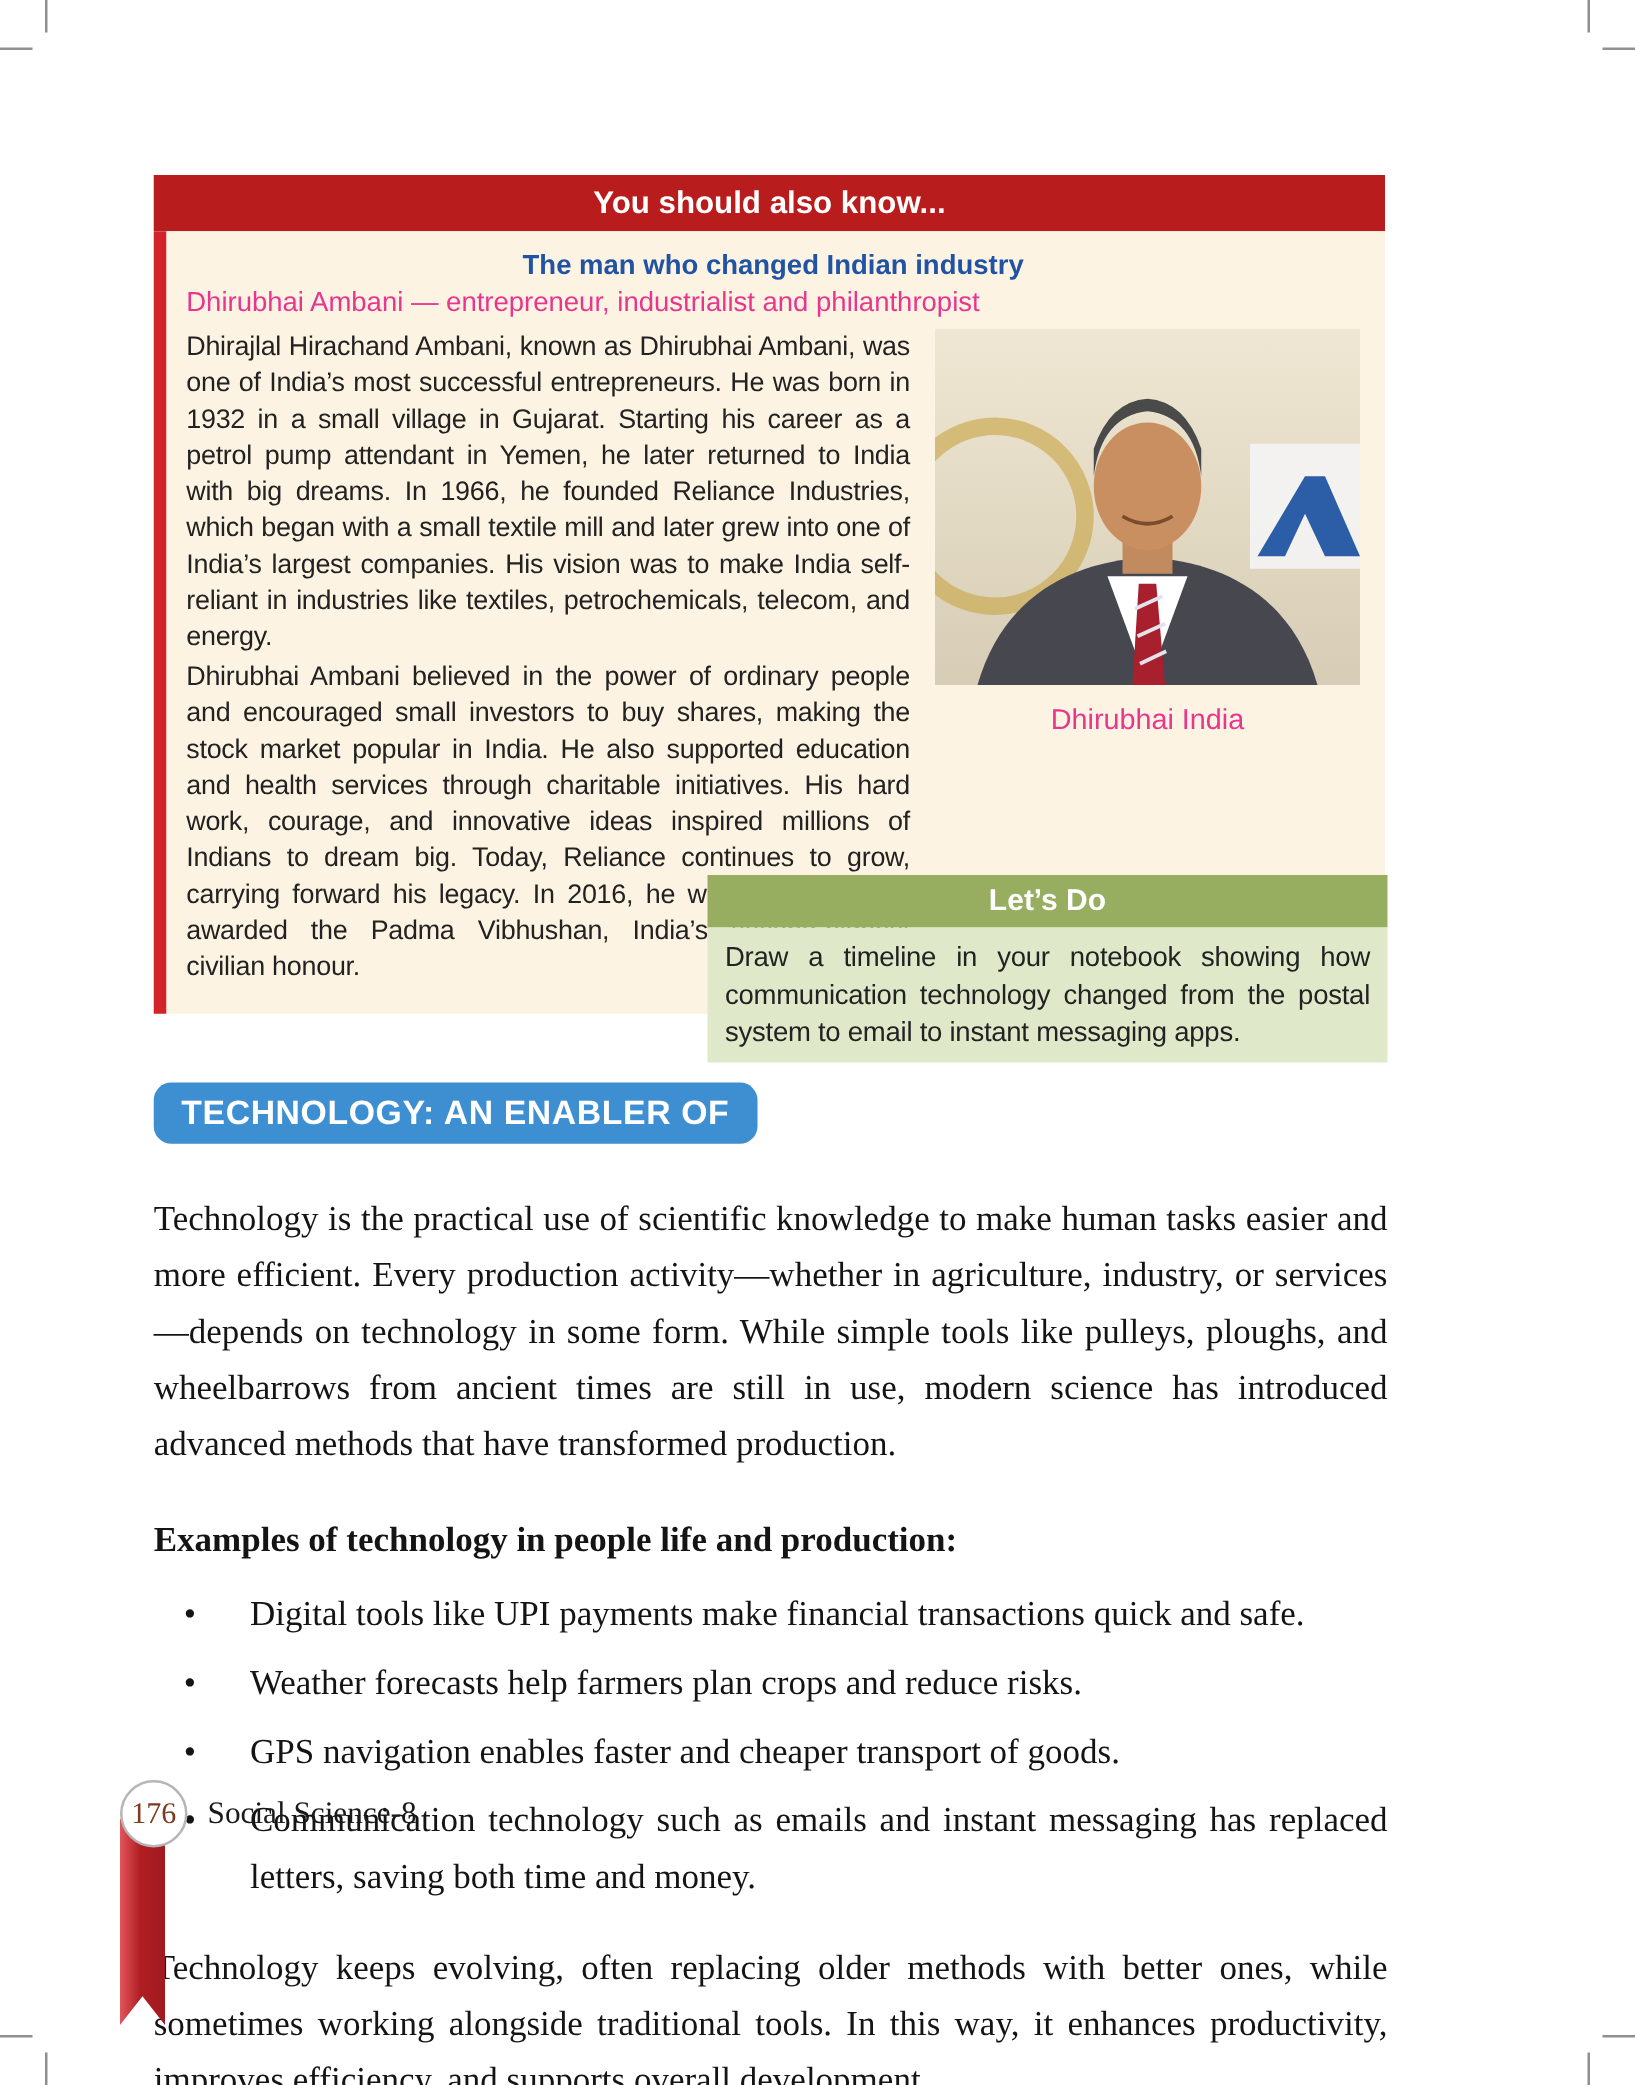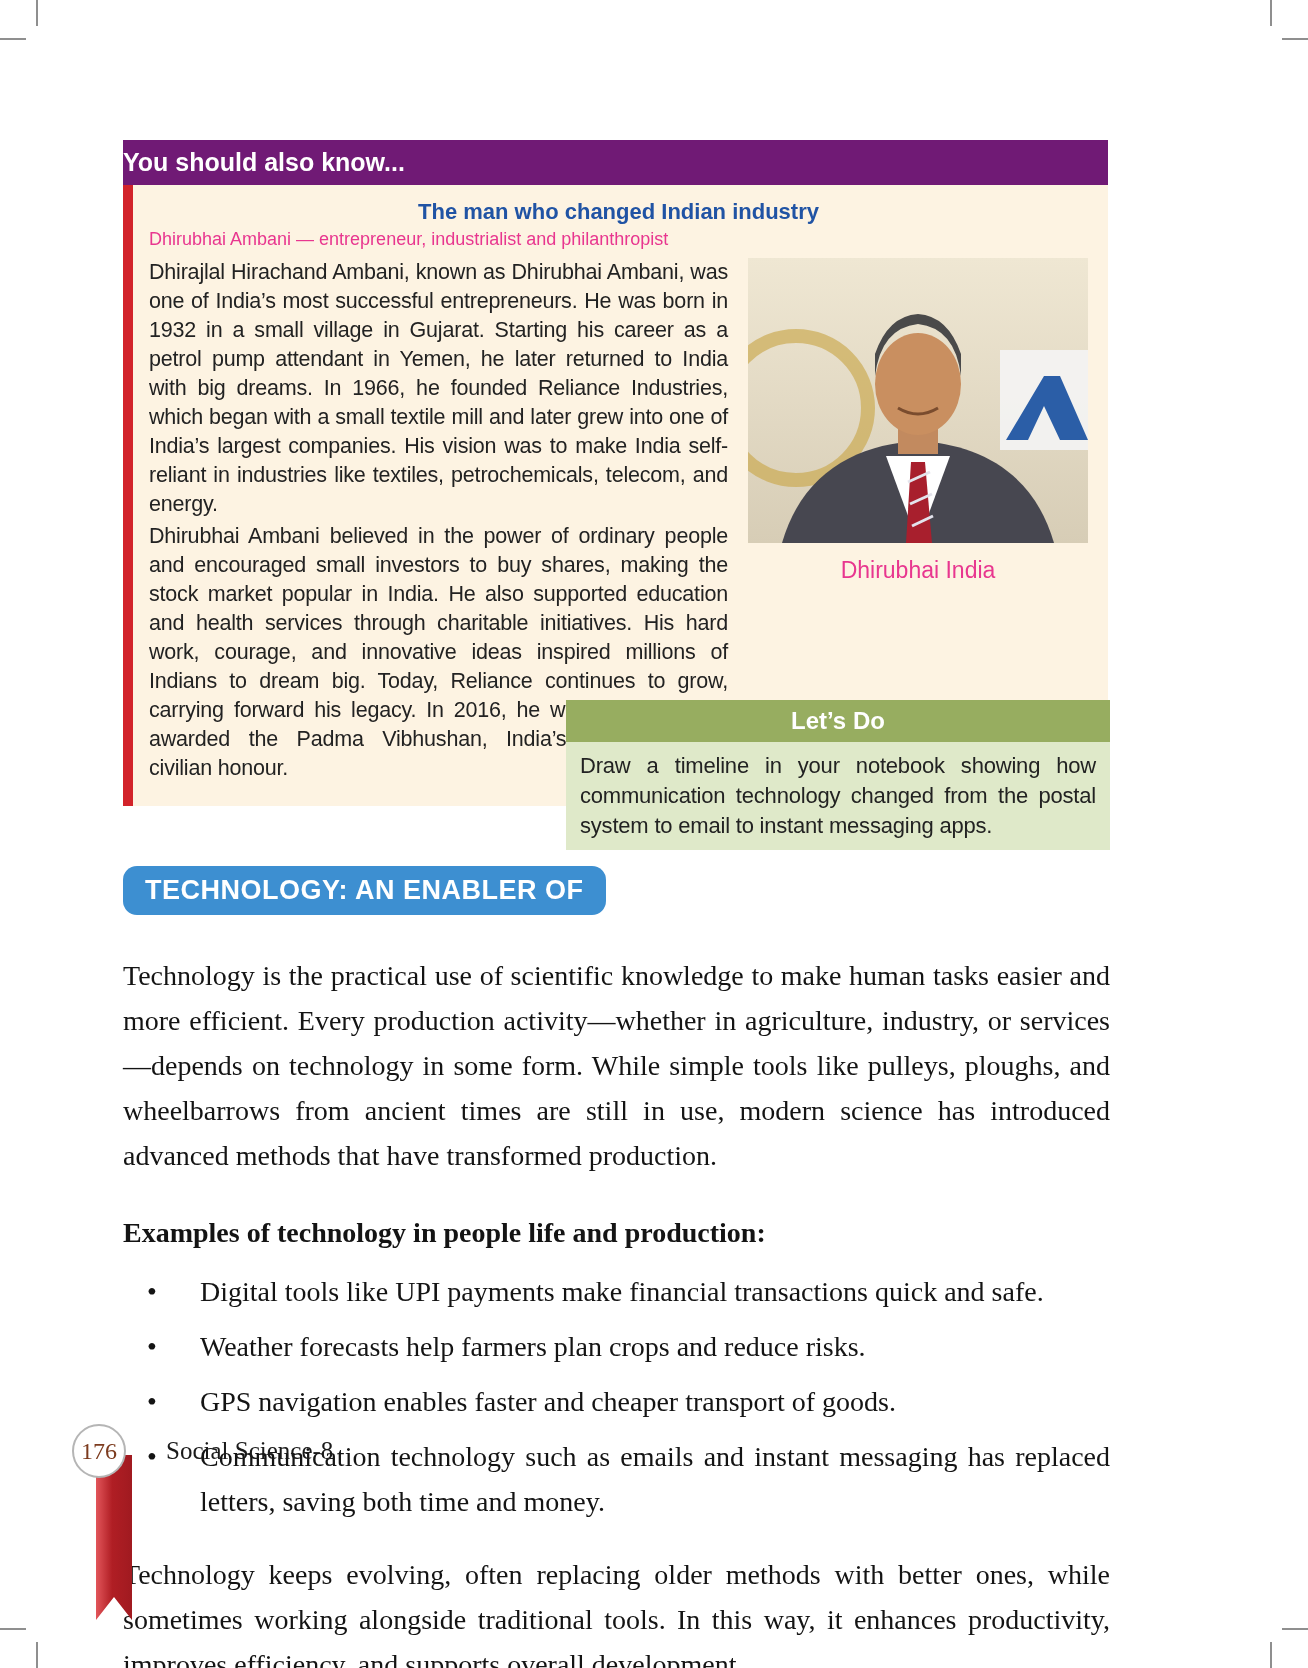--- a/index.html
+++ b/index.html
@@ -15,29 +15,29 @@
   .cm-v{width:2px;height:26px;}
   .cm-h{height:2px;width:26px;}
   .tl-v{left:36px;top:0;} .tl-h{left:0;top:38px;}
   .tr-v{left:1270px;top:0;} .tr-h{right:0;top:38px;}
   .bl-v{left:36px;bottom:0;} .bl-h{left:0;bottom:38px;}
   .br-v{left:1270px;bottom:0;} .br-h{right:0;bottom:38px;}
 
   
   .know-box{position:absolute;left:123px;top:140px;width:985px;}
   .know-header{
-    background:#701a75;color:#fff;text-align:left;
+    background:#b91c1c;color:#fff;text-align:center;
     font-weight:bold;font-size:25px;padding:8px 0;
   }
   .know-body{
     background:#fdf3e2;border-left:10px solid #d2232a;
     padding:8px 20px 20px 16px;box-sizing:border-box;min-height:475px;
   }
   .know-subtitle{color:#2053a4;font-size:22px;font-weight:bold;text-align:center;margin:6px 0 4px;}
-  .know-tagline{color:#e8368f;font-size:18px;margin:2px 0 8px;}
+  .know-tagline{color:#e8368f;font-size:22px;margin:2px 0 8px;}
   .know-columns{display:flex;gap:20px;}
   .know-text{flex:1;font-size:21.5px;line-height:29px;text-align:justify;color:#222;letter-spacing:-0.2px;}
   .know-text p{margin:0 0 3px;}
   .photo-col{flex:0 0 340px;width:340px;}
   .photo{width:340px;height:285px;display:block;}
   .photo-caption{color:#e8368f;text-align:center;font-size:23px;margin-top:14px;}
 
   
   .section{position:absolute;left:123px;top:700px;width:987px;}
   .letsdo{float:right;width:544px;margin-left:26px;margin-bottom:16px;}
@@ -56,21 +56,21 @@
   p.closing{margin:28px 0 0 0;}
 
   
   .ribbon{
     position:absolute;left:96px;top:1455px;width:36px;height:165px;
     background:linear-gradient(90deg,#e2555a,#b01e24 45%,#a01a20);
     clip-path:polygon(0 0,100% 0,100% 100%,50% 86%,0 100%);
     z-index:1;
   }
   .page-circle{
-    position:absolute;left:72px;top:1424px;width:50px;height:50px;
+    position:absolute;left:96px;top:1424px;width:50px;height:50px;
     border:2px solid #b5b5b5;border-radius:50%;background:#fff;
     display:flex;align-items:center;justify-content:center;
     font-family:"Liberation Serif", serif;font-size:24px;color:#7c3b1e;z-index:2;
   }
   .footer-title{
     position:absolute;left:166px;top:1437px;
     font-family:"Liberation Serif", serif;font-size:25px;color:#1a1a1a;
   }
 </style>
 </head>

